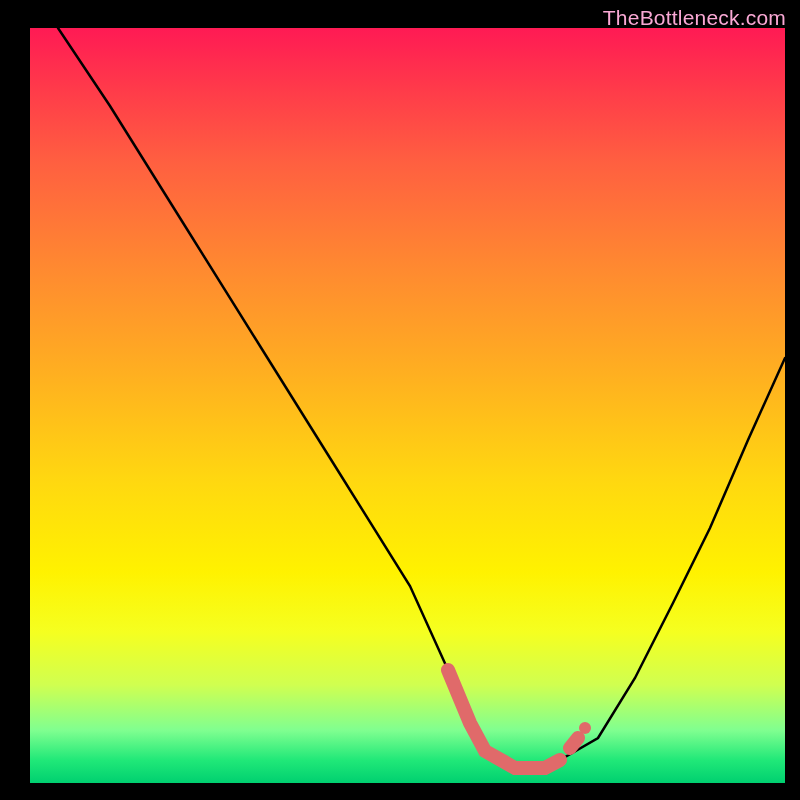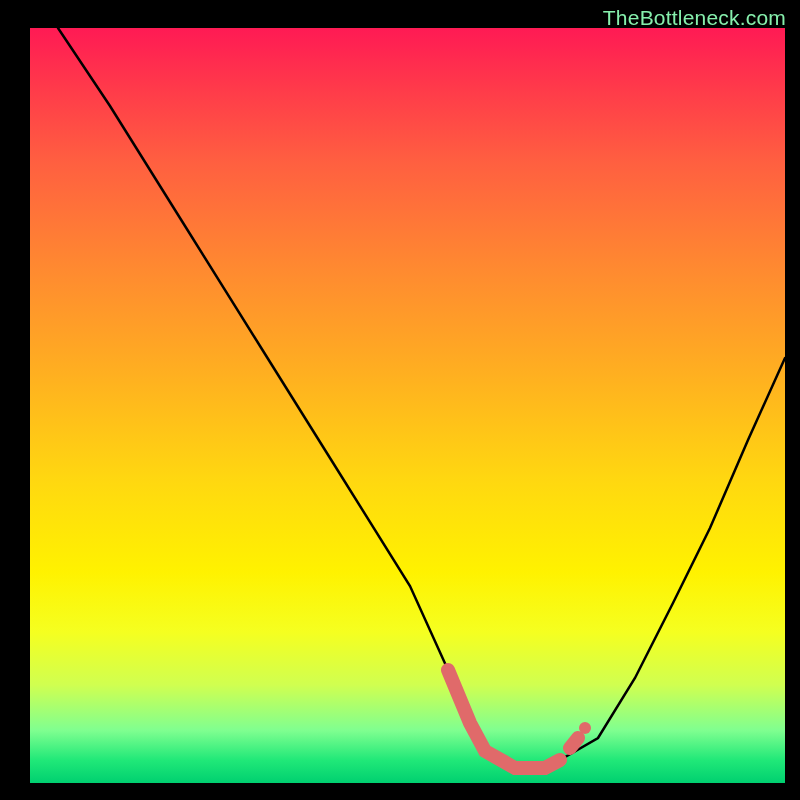--- a/index.html
+++ b/index.html
@@ -38,21 +38,21 @@
       #d0ff50 87%,
       #80ff90 93%,
       #20e878 97%,
       #00d070 100%
     );
   }
   .watermark {
     position: absolute;
     top: 6px;
     right: 14px;
-    color: #86efac;
+    color: #f9a8d4;
     font-size: 21px;
     font-weight: 500;
     letter-spacing: 0.2px;
   }
   svg.curve {
     position: absolute;
     left: 0;
     top: 0;
     width: 755px;
     height: 755px;

